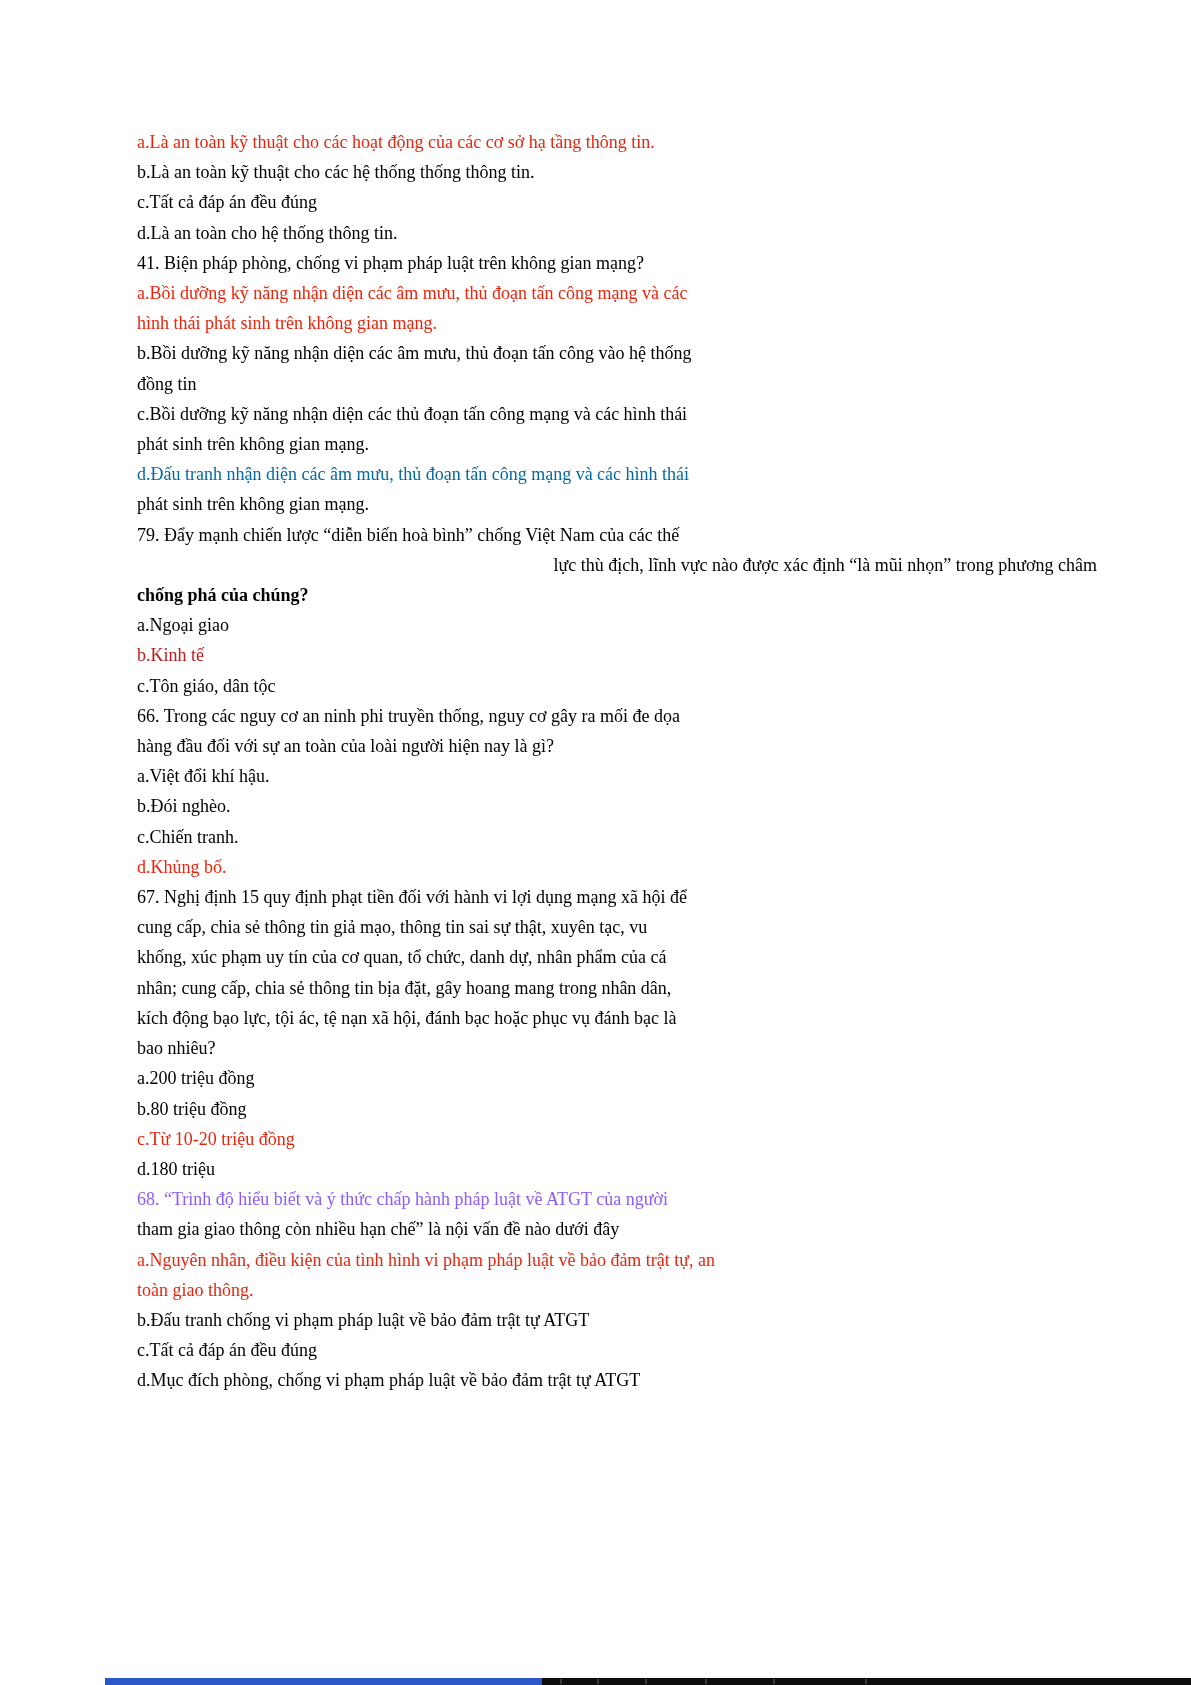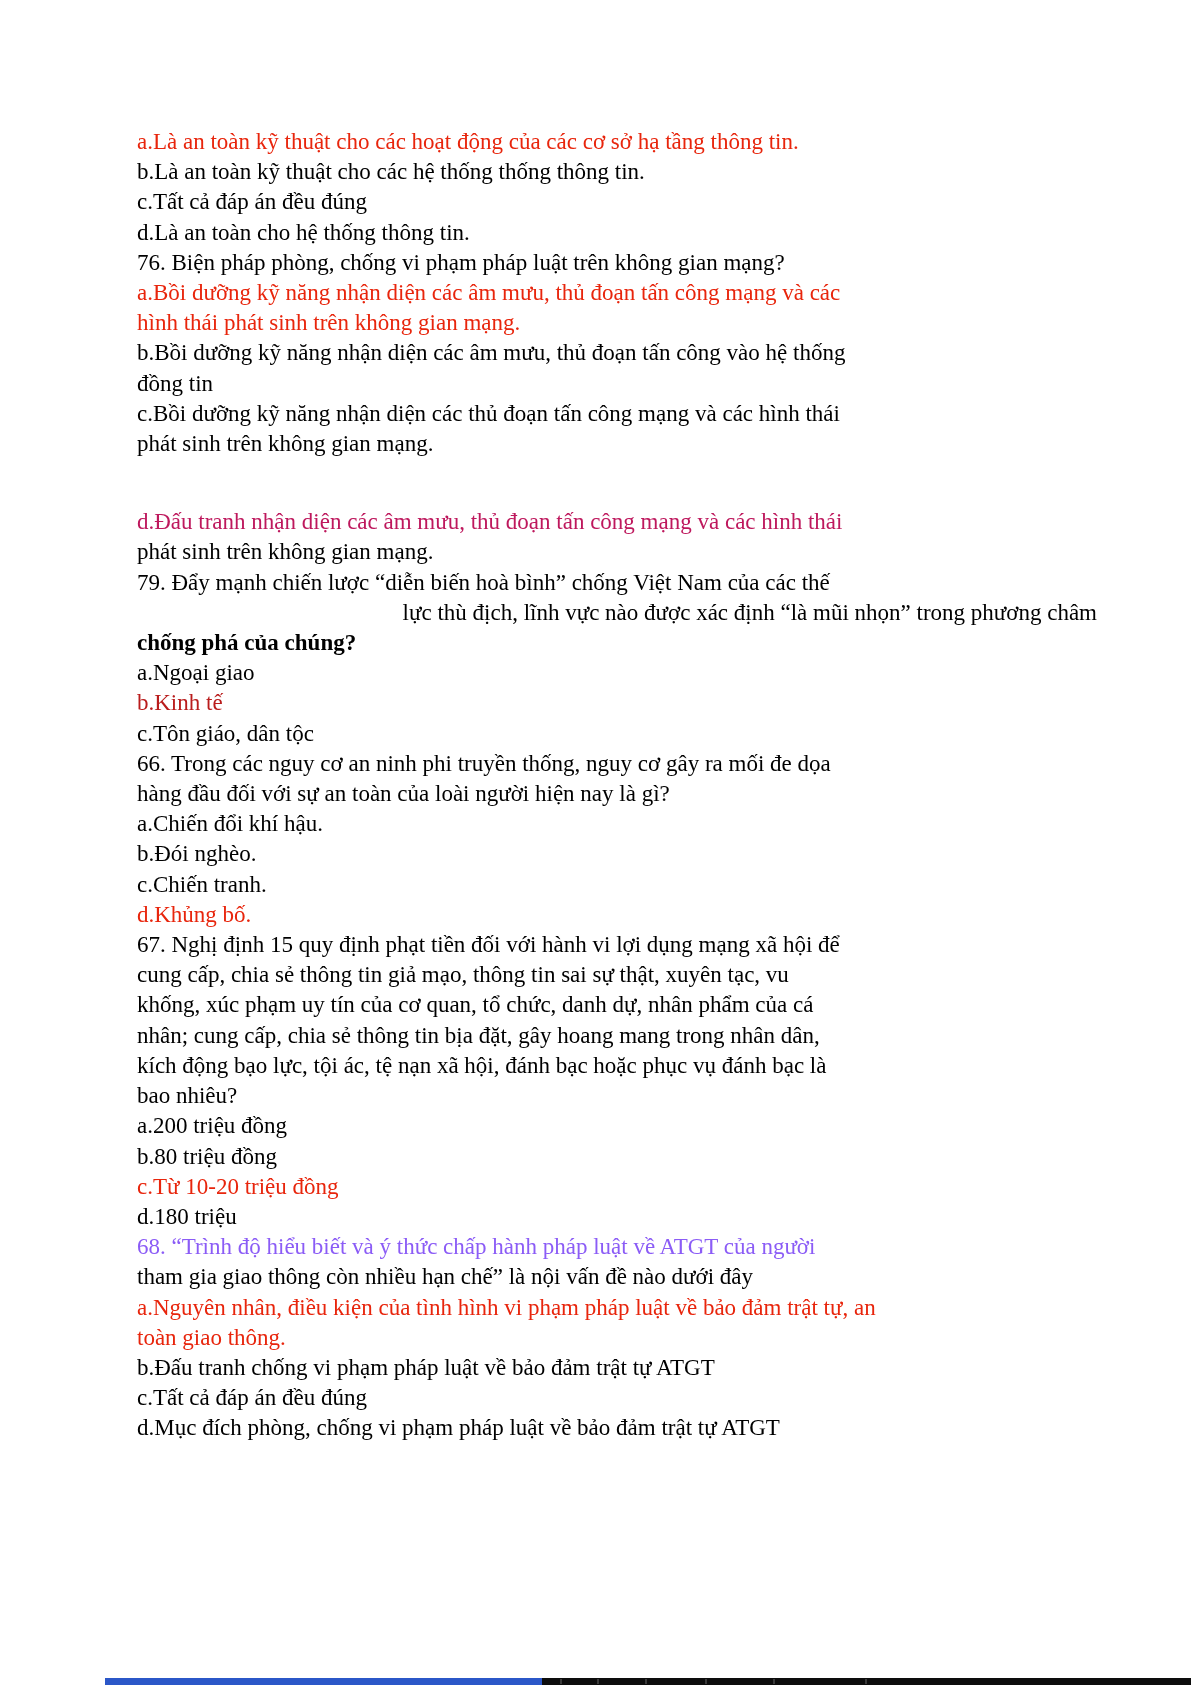--- a/index.html
+++ b/index.html
@@ -19,21 +19,21 @@
     inset: 0;
     background: #ffffff;
   }
   .doc-body {
     position: absolute;
     left: 137px;
     top: 127px;
     width: 960px;
   }
   .line {
-    font-size: 23px;
+    font-size: 18px;
     line-height: 30.2px;
     white-space: nowrap;
     color: #000000;
   }
   .line.red { color: #e8250c; }
   .footer-bar {
     position: absolute;
     left: 105px;
     right: 0;
     bottom: 0;
@@ -57,38 +57,38 @@
 </style>
 </head>
 <body>
 
 <div class="page">
   <div class="doc-body" id="doc-body">
       <div class="line red" style="color: rgb(232, 37, 12);">a.Là an toàn kỹ thuật cho các hoạt động của các cơ sở hạ tầng thông tin.</div>
       <div class="line" style="color: rgb(0, 0, 0);">b.Là an toàn kỹ thuật cho các hệ thống thống thông tin.</div>
       <div class="line" style="color: rgb(0, 0, 0);">c.Tất cả đáp án đều đúng</div>
       <div class="line" style="color: rgb(0, 0, 0);">d.Là an toàn cho hệ thống thông tin.</div>
-      <div class="line" style="color: rgb(0, 0, 0);">76. Biện pháp phòng, chống vi phạm pháp luật trên không gian mạng?</div>
+      <div class="line" style="color: rgb(0, 0, 0);">41. Biện pháp phòng, chống vi phạm pháp luật trên không gian mạng?</div>
       <div class="line red" style="color: rgb(232, 37, 12);">a.Bồi dưỡng kỹ năng nhận diện các âm mưu, thủ đoạn tấn công mạng và các</div>
       <div class="line red" style="color: rgb(232, 37, 12);">hình thái phát sinh trên không gian mạng.</div>
       <div class="line" style="color: rgb(0, 0, 0);">b.Bồi dưỡng kỹ năng nhận diện các âm mưu, thủ đoạn tấn công vào hệ thống</div>
       <div class="line" style="color: rgb(0, 0, 0);">đồng tin</div>
       <div class="line" style="color: rgb(0, 0, 0);">c.Bồi dưỡng kỹ năng nhận diện các thủ đoạn tấn công mạng và các hình thái</div>
       <div class="line" style="color: rgb(0, 0, 0);">phát sinh trên không gian mạng.</div>
-      <div class="line" style="color: #be185d; margin-top: 48px;">d.Đấu tranh nhận diện các âm mưu, thủ đoạn tấn công mạng và các hình thái</div>
+      <div class="line" style="color: #0369a1;">d.Đấu tranh nhận diện các âm mưu, thủ đoạn tấn công mạng và các hình thái</div>
       <div class="line" style="color: rgb(0, 0, 0);">phát sinh trên không gian mạng.</div>
       <div class="line" style="color: rgb(0, 0, 0);">79. Đẩy mạnh chiến lược “diễn biến hoà bình” chống Việt Nam của các thế</div>
       <div class="line" style="color: rgb(0, 0, 0); text-align: right;">lực thù địch, lĩnh vực nào được xác định “là mũi nhọn” trong phương châm</div>
       <div class="line" style="color: rgb(0, 0, 0); font-weight: bold;">chống phá của chúng?</div>
       <div class="line" style="color: rgb(0, 0, 0);">a.Ngoại giao</div>
       <div class="line red" style="color: #b91c1c;">b.Kinh tế</div>
       <div class="line" style="color: rgb(0, 0, 0);">c.Tôn giáo, dân tộc</div>
       <div class="line" style="color: rgb(0, 0, 0);">66. Trong các nguy cơ an ninh phi truyền thống, nguy cơ gây ra mối đe dọa</div>
       <div class="line" style="color: rgb(0, 0, 0);">hàng đầu đối với sự an toàn của loài người hiện nay là gì?</div>
-      <div class="line" style="color: rgb(0, 0, 0);">a.Chiến đổi khí hậu.</div>
+      <div class="line" style="color: rgb(0, 0, 0);">a.Việt đổi khí hậu.</div>
       <div class="line" style="color: rgb(0, 0, 0);">b.Đói nghèo.</div>
       <div class="line" style="color: rgb(0, 0, 0);">c.Chiến tranh.</div>
       <div class="line red" style="color: rgb(232, 37, 12);">d.Khủng bố.</div>
       <div class="line" style="color: rgb(0, 0, 0);">67. Nghị định 15 quy định phạt tiền đối với hành vi lợi dụng mạng xã hội để</div>
       <div class="line" style="color: rgb(0, 0, 0);">cung cấp, chia sẻ thông tin giả mạo, thông tin sai sự thật, xuyên tạc, vu</div>
       <div class="line" style="color: rgb(0, 0, 0);">khống, xúc phạm uy tín của cơ quan, tổ chức, danh dự, nhân phẩm của cá</div>
       <div class="line" style="color: rgb(0, 0, 0);">nhân; cung cấp, chia sẻ thông tin bịa đặt, gây hoang mang trong nhân dân,</div>
       <div class="line" style="color: rgb(0, 0, 0);">kích động bạo lực, tội ác, tệ nạn xã hội, đánh bạc hoặc phục vụ đánh bạc là</div>
       <div class="line" style="color: rgb(0, 0, 0);">bao nhiêu?</div>
       <div class="line" style="color: rgb(0, 0, 0);">a.200 triệu đồng</div>

